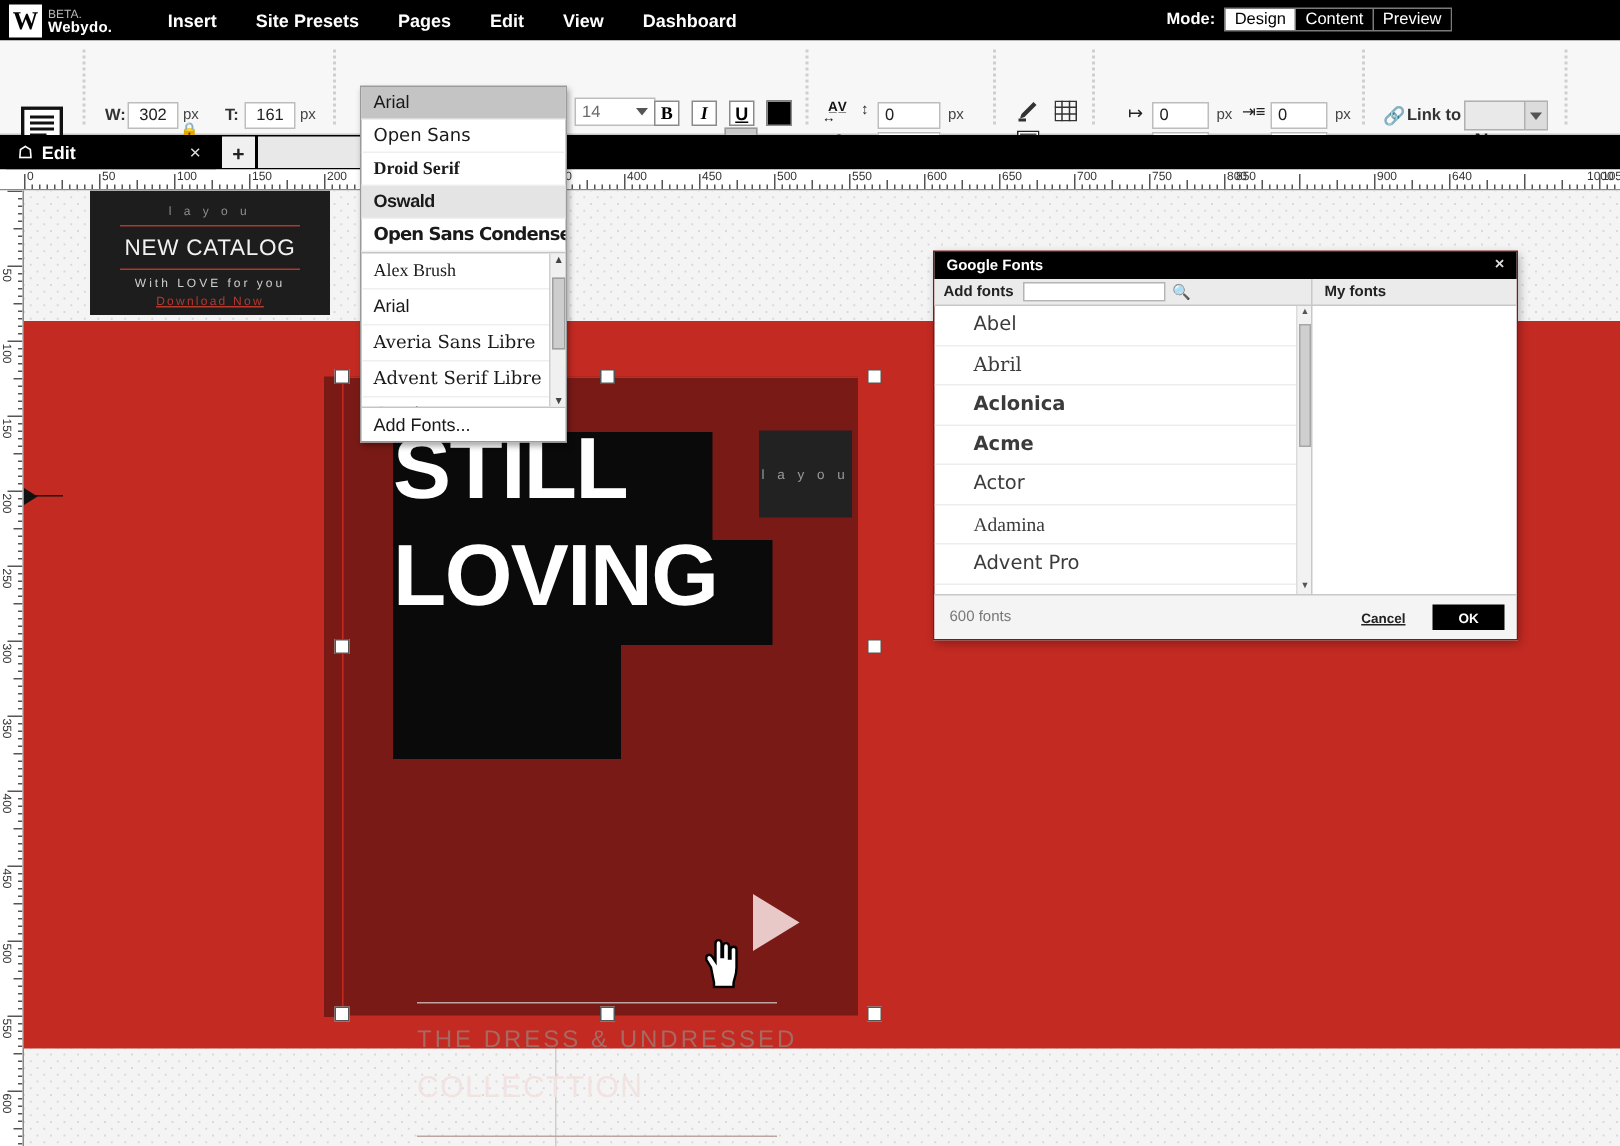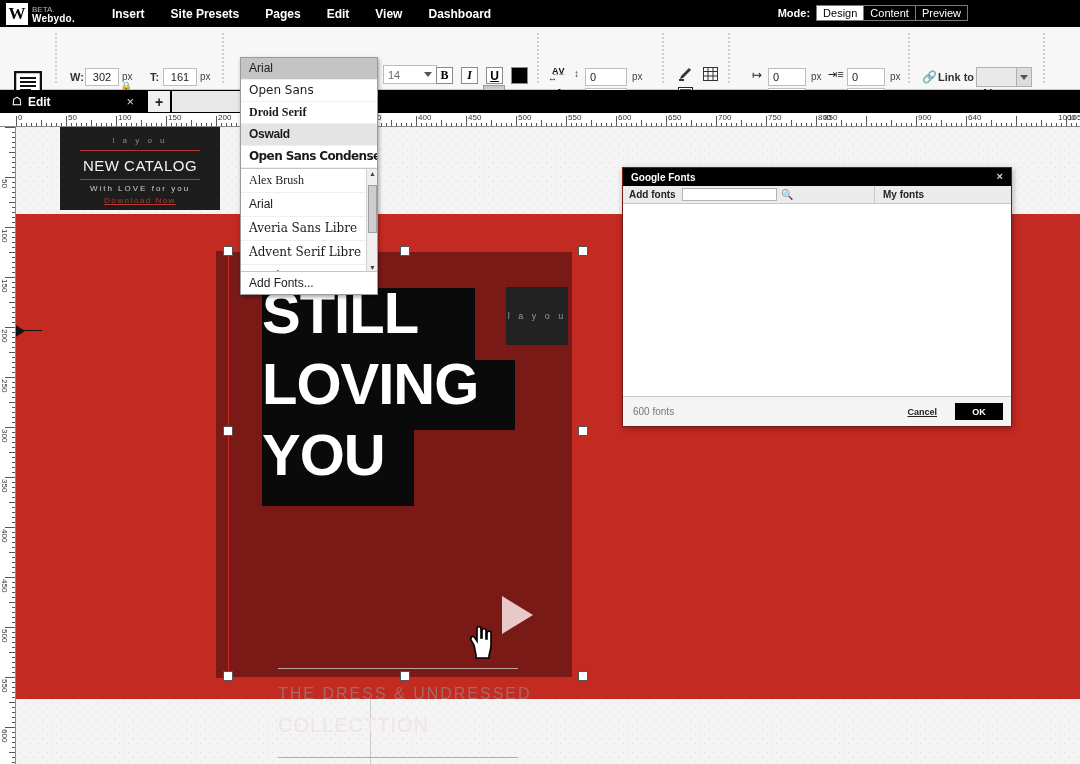--- a/index.html
+++ b/index.html
@@ -877,21 +877,20 @@
     <div class="arrow-marker"></div>
     <div class="arrow-line"></div>
 
     <div class="poster">
       <div class="blk1"></div>
       <div class="blk2"></div>
       <div class="blk3"></div>
       <div class="poster-text">
         <div>STILL</div>
         <div>LOVING</div>
-        <div>YOU</div>
       </div>
       <div class="layou-box">
         <span>l a y o u</span>
       </div>
       <div class="play-tri"></div>
       <div class="hr-line" style="left:62px;top:417px;width:240px;"></div>
       <div class="sub-dress">THE DRESS &amp; UNDRESSED</div>
       <div class="sub-coll">COLLECTTION</div>
       <div class="hr-line" style="left:62px;top:506px;width:240px;"></div>
     </div>
@@ -945,20 +944,36 @@
     </div>
     <div class="gf-sub">
       <div class="gf-sub-left">
         <span class="gf-sub-lbl">Add fonts</span>
         <input class="gf-search" value="" style="">
         <span class="gf-mag">🔍</span>
       </div>
       <div class="gf-sub-right">My fonts</div>
     </div>
     <div class="gf-body">
+      <div class="gf-list">
+        <div id="gf-items">
+            <div class="gf-item gi-abel">Abel</div>
+            <div class="gf-item gi-abril">Abril</div>
+            <div class="gf-item gi-aclonica">Aclonica</div>
+            <div class="gf-item gi-acme">Acme</div>
+            <div class="gf-item gi-actor">Actor</div>
+            <div class="gf-item gi-adamina">Adamina</div>
+            <div class="gf-item gi-advent">Advent Pro</div>
+          </div>
+        <div class="gf-sb">
+          <div class="gf-sb-ar" style="top:0;">▲</div>
+          <div class="gf-sb-thumb"></div>
+          <div class="gf-sb-ar" style="bottom:0;">▼</div>
+        </div>
+      </div>
       <div class="gf-myfonts"></div>
     </div>
     <div class="gf-foot">
       <span class="gf-count">600 fonts</span>
       <span class="gf-cancel">Cancel</span>
       <span class="gf-ok">OK</span>
     </div>
   </div>
 
 </div>

